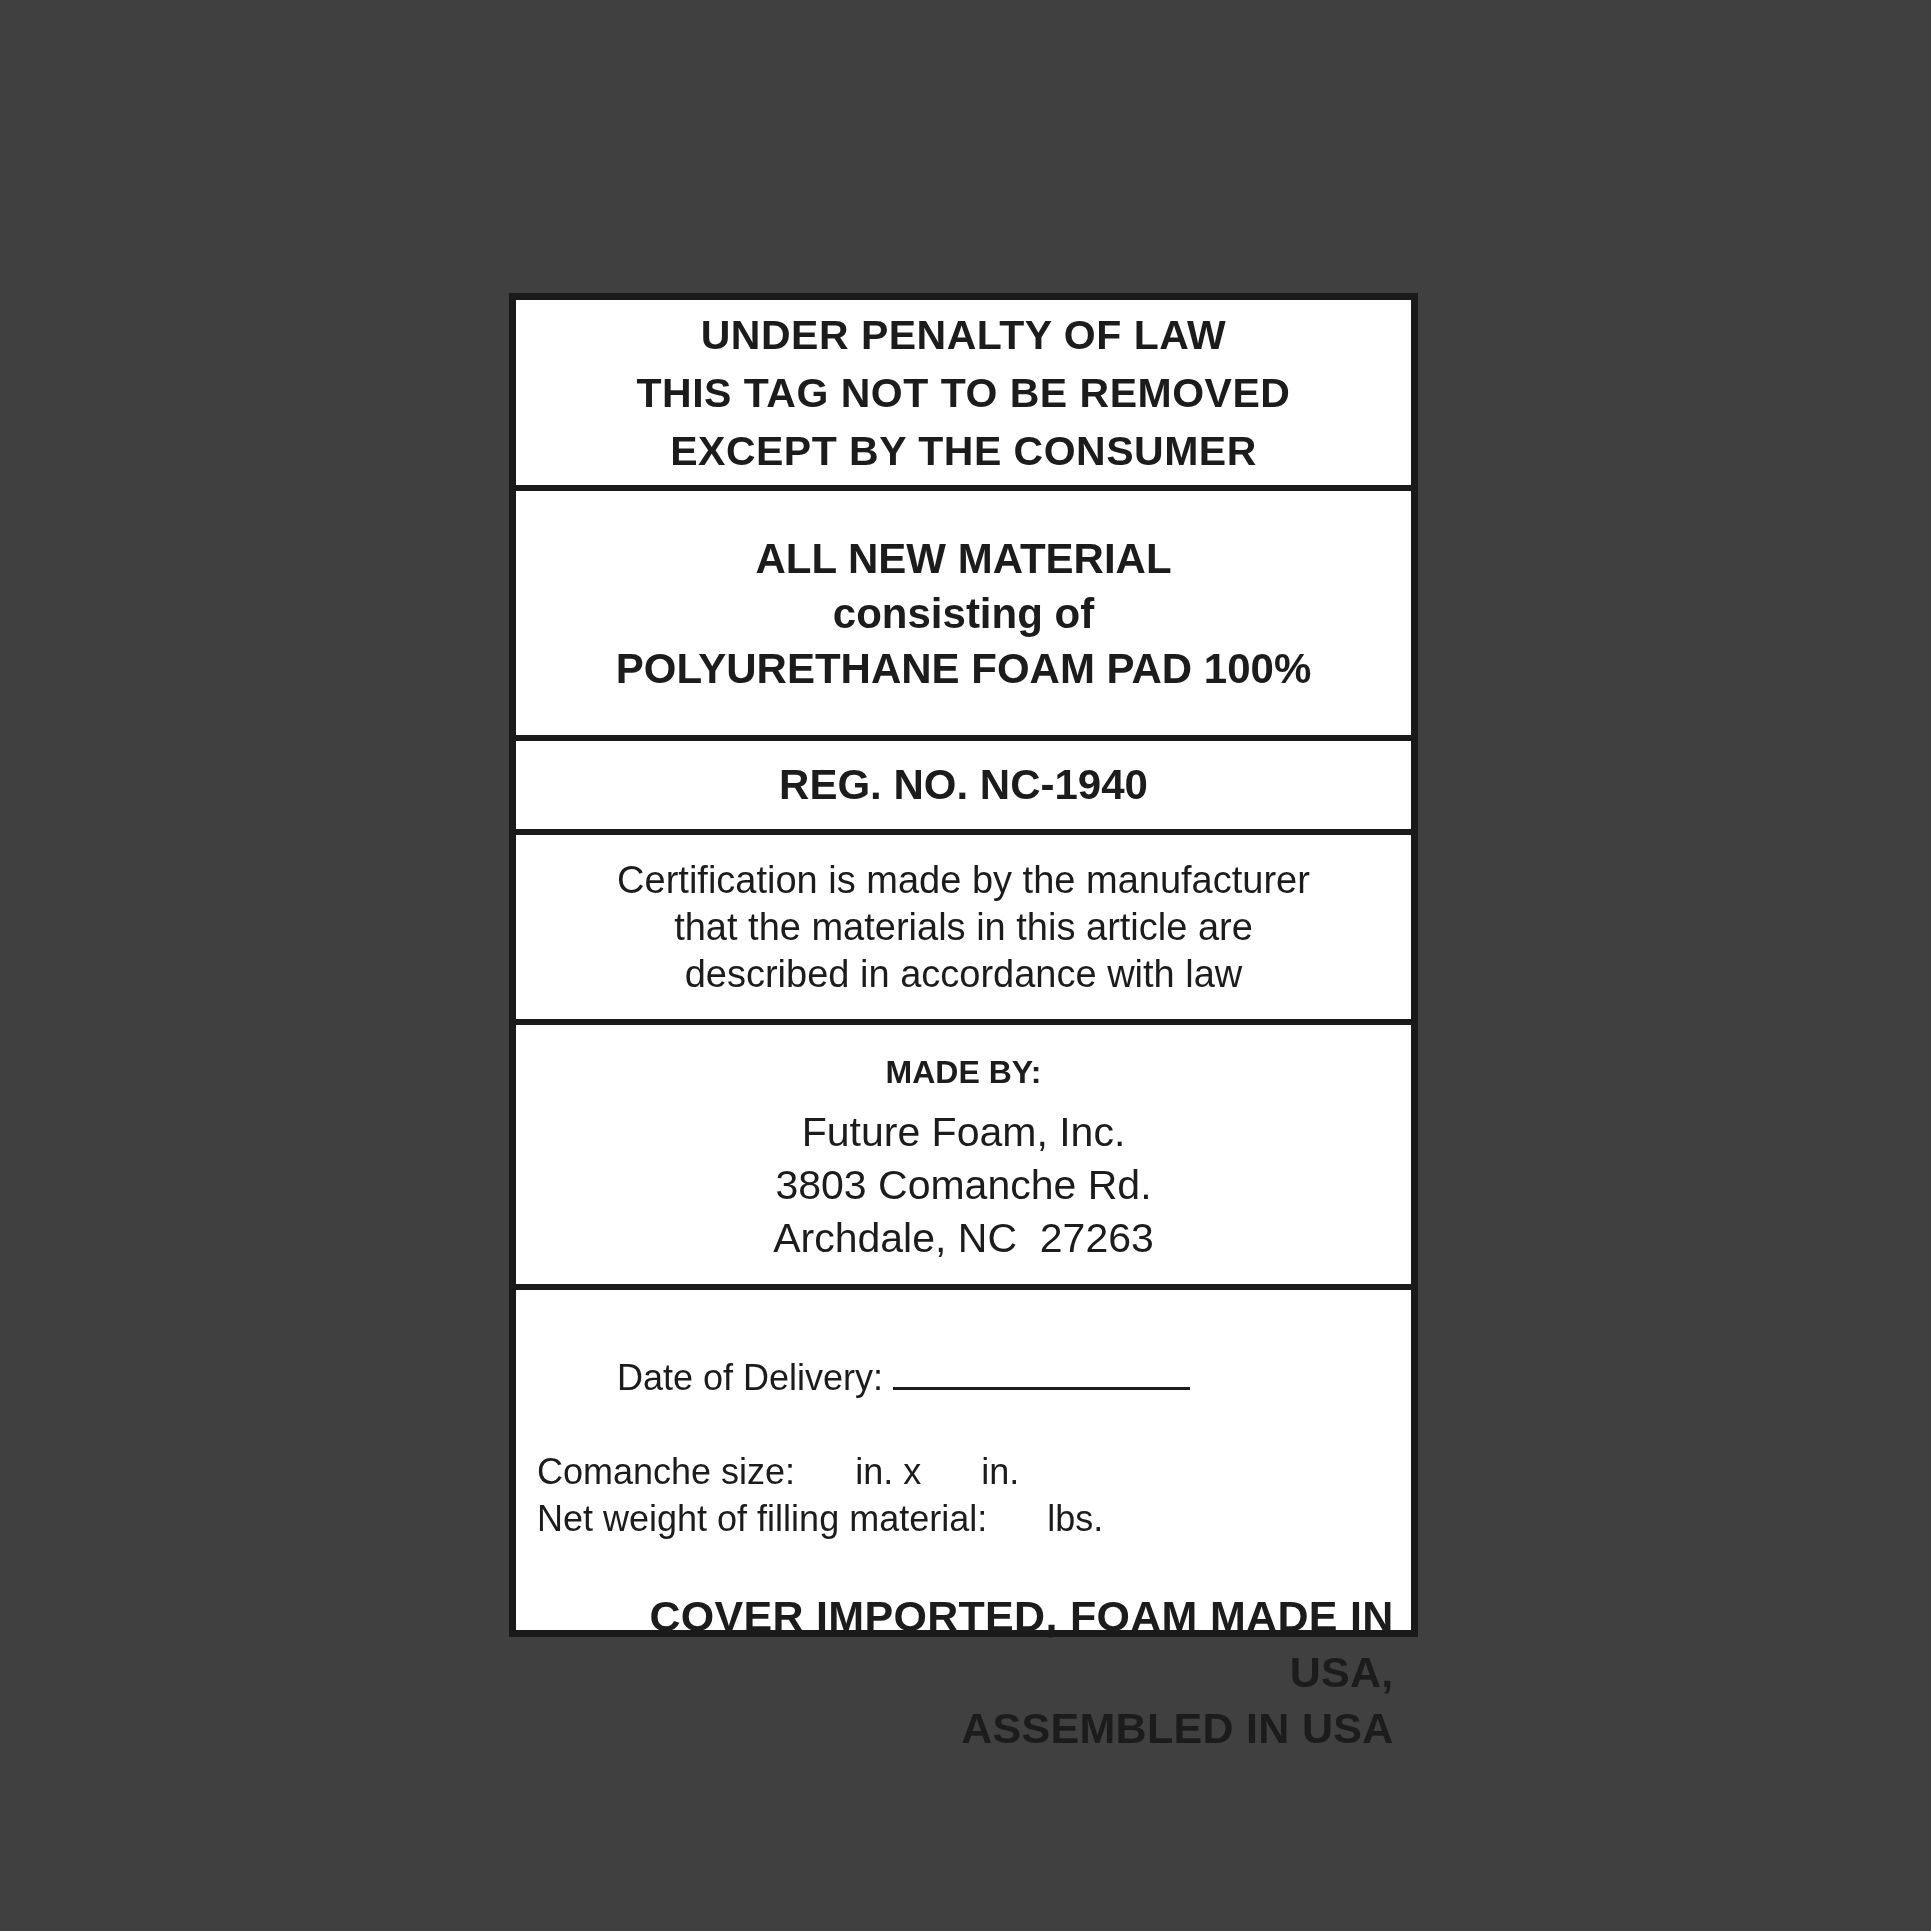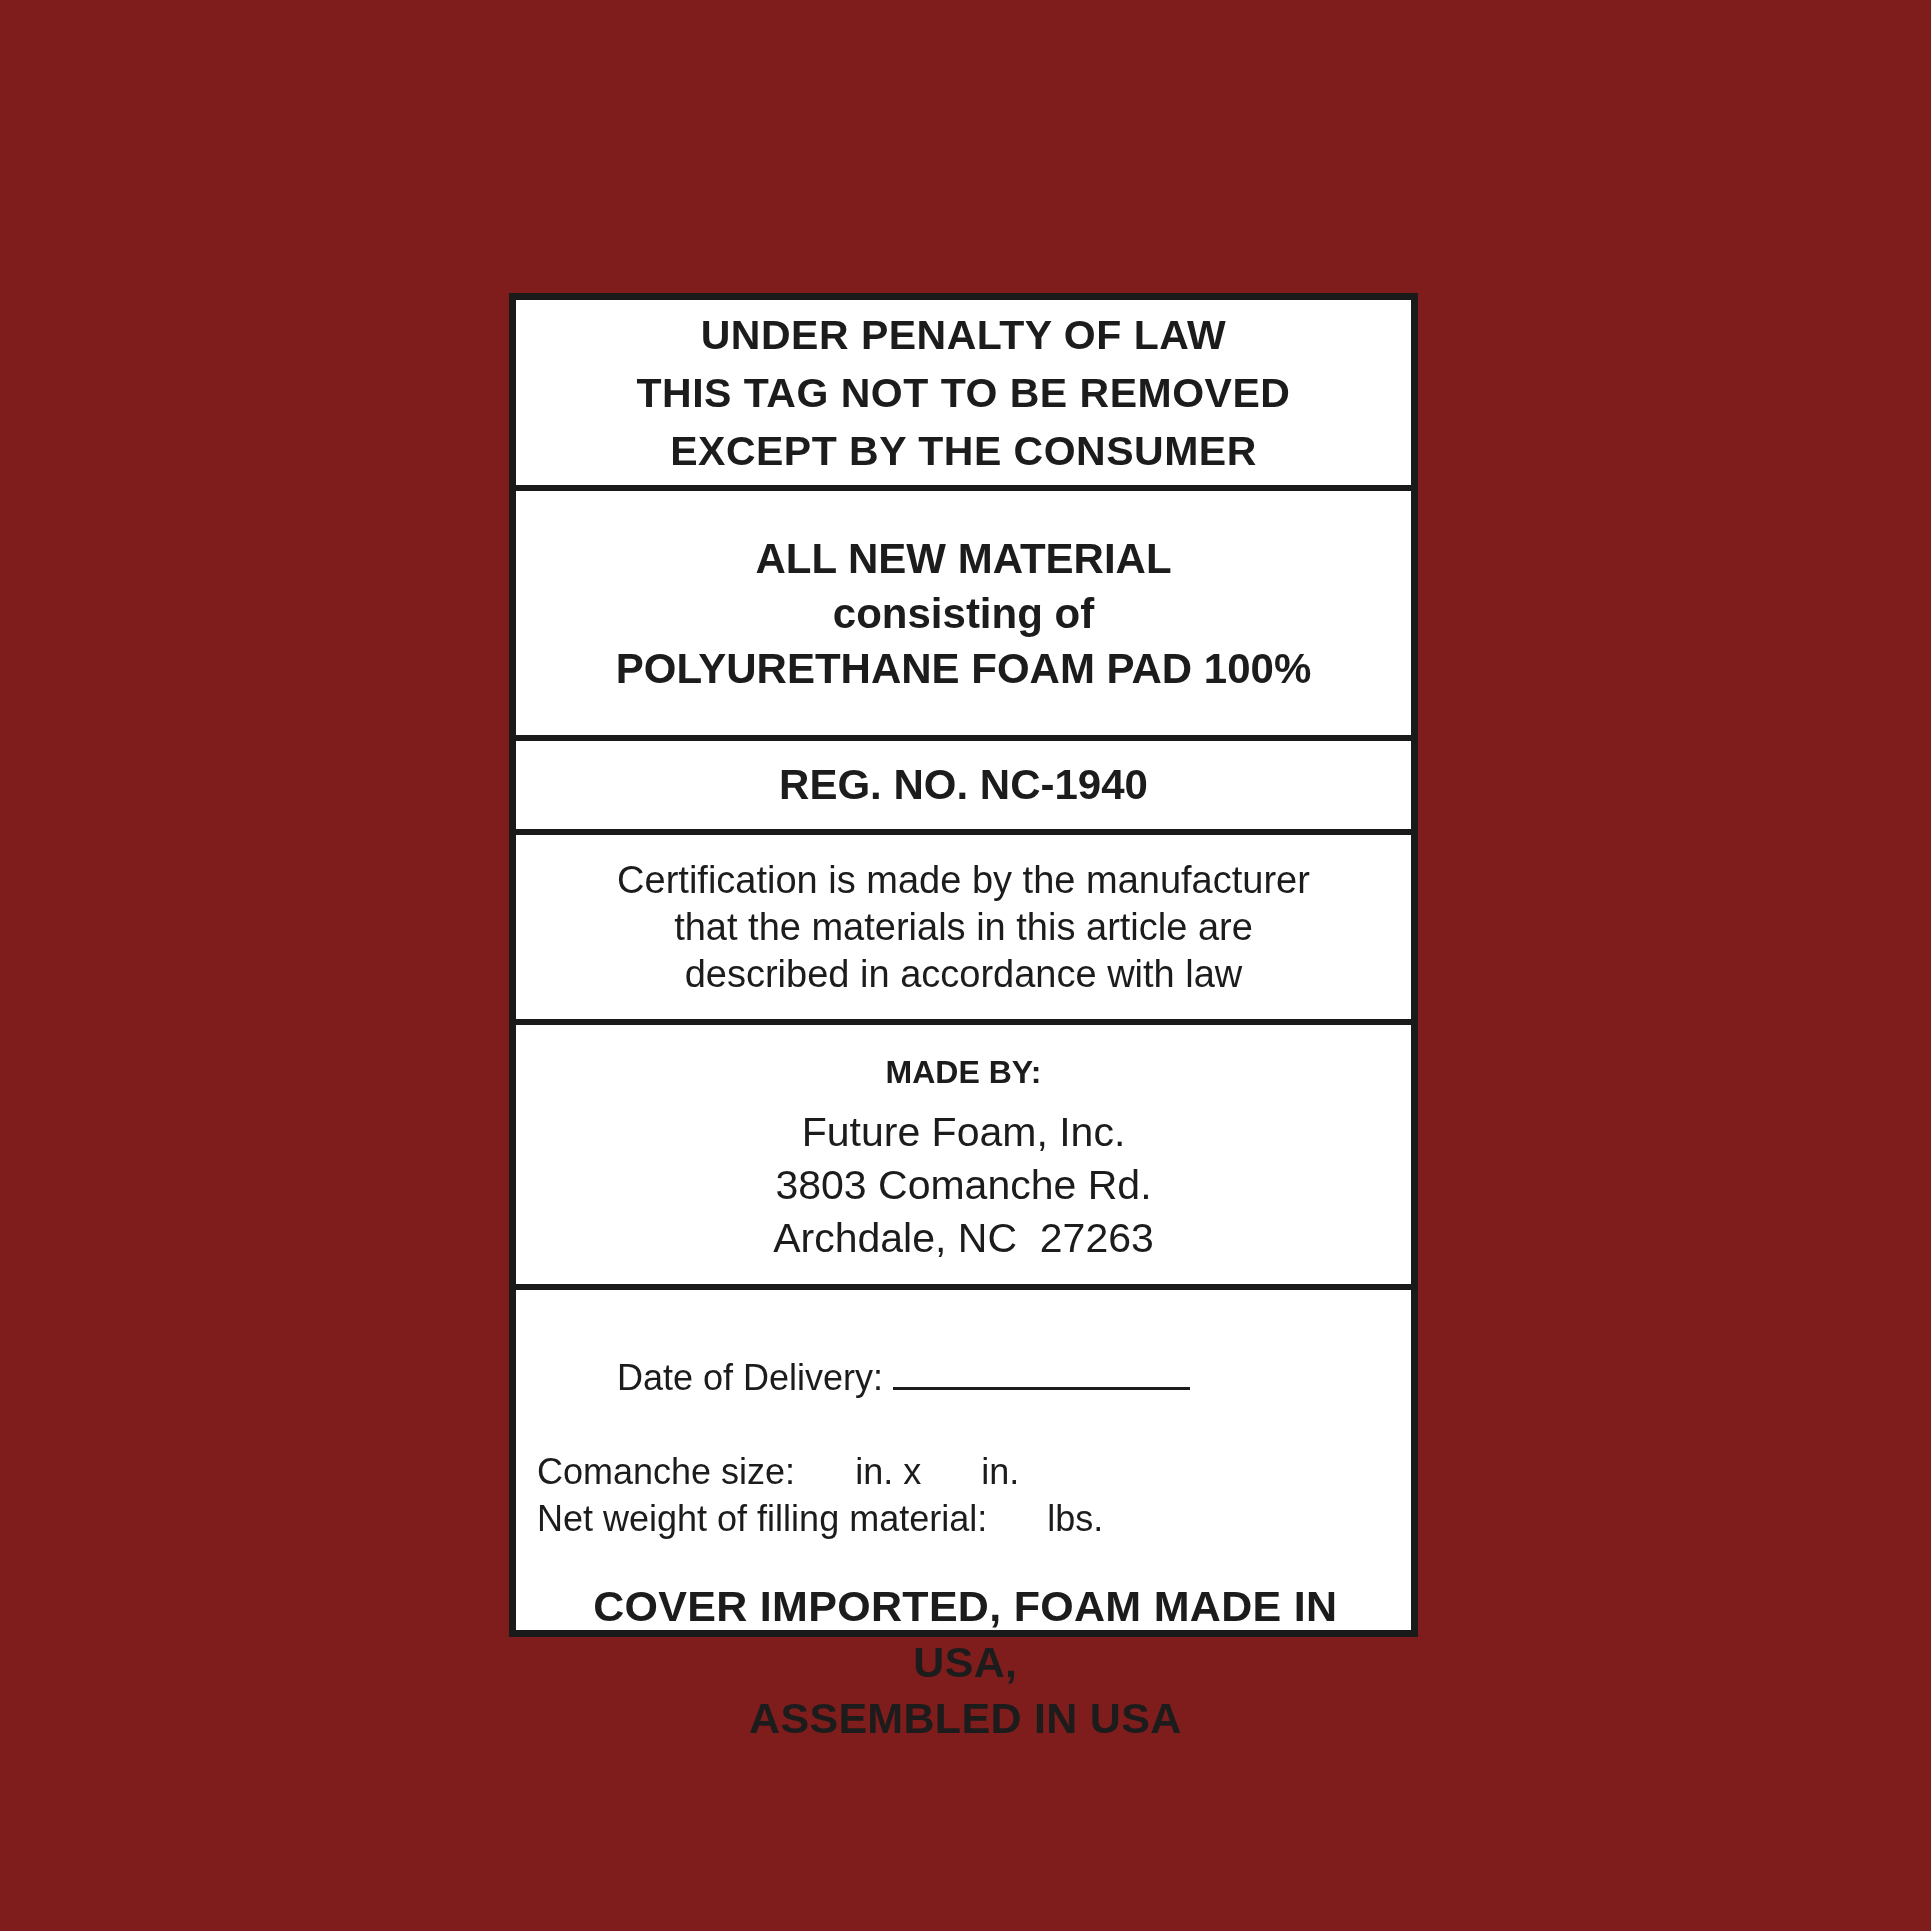--- a/index.html
+++ b/index.html
@@ -9,21 +9,21 @@
     width: 1931px;
     height: 1931px;
     font-family: "Liberation Sans", sans-serif;
     color: #1c1c1c;
     -webkit-font-smoothing: antialiased;
   }
   .page {
     position: relative;
     width: 1931px;
     height: 1931px;
-    background: #7f1d1d;
+    background: #404040;
     overflow: hidden;
   }
   .tag {
     position: absolute;
     left: 509px;
     top: 293px;
     width: 909px;
     height: 1344px;
     border: 7.7px solid #1a1a1a;
     box-sizing: border-box;
@@ -58,22 +58,22 @@
     font-size: 36px;
     line-height: 47px;
     white-space: pre;
   }
   .blank-line {
     display: inline-block;
     width: 297px;
     border-bottom: 3.9px solid #1c1c1c;
   }
   .imported {
-    margin-top: 36px;
-    text-align: center;
+    margin-top: 46px;
+    text-align: right;
     font-weight: bold;
     font-size: 43px;
     line-height: 56px;
     letter-spacing: 0.3px;
   }
   .pre { white-space: pre; }
 </style>
 </head>
 <body>
 

